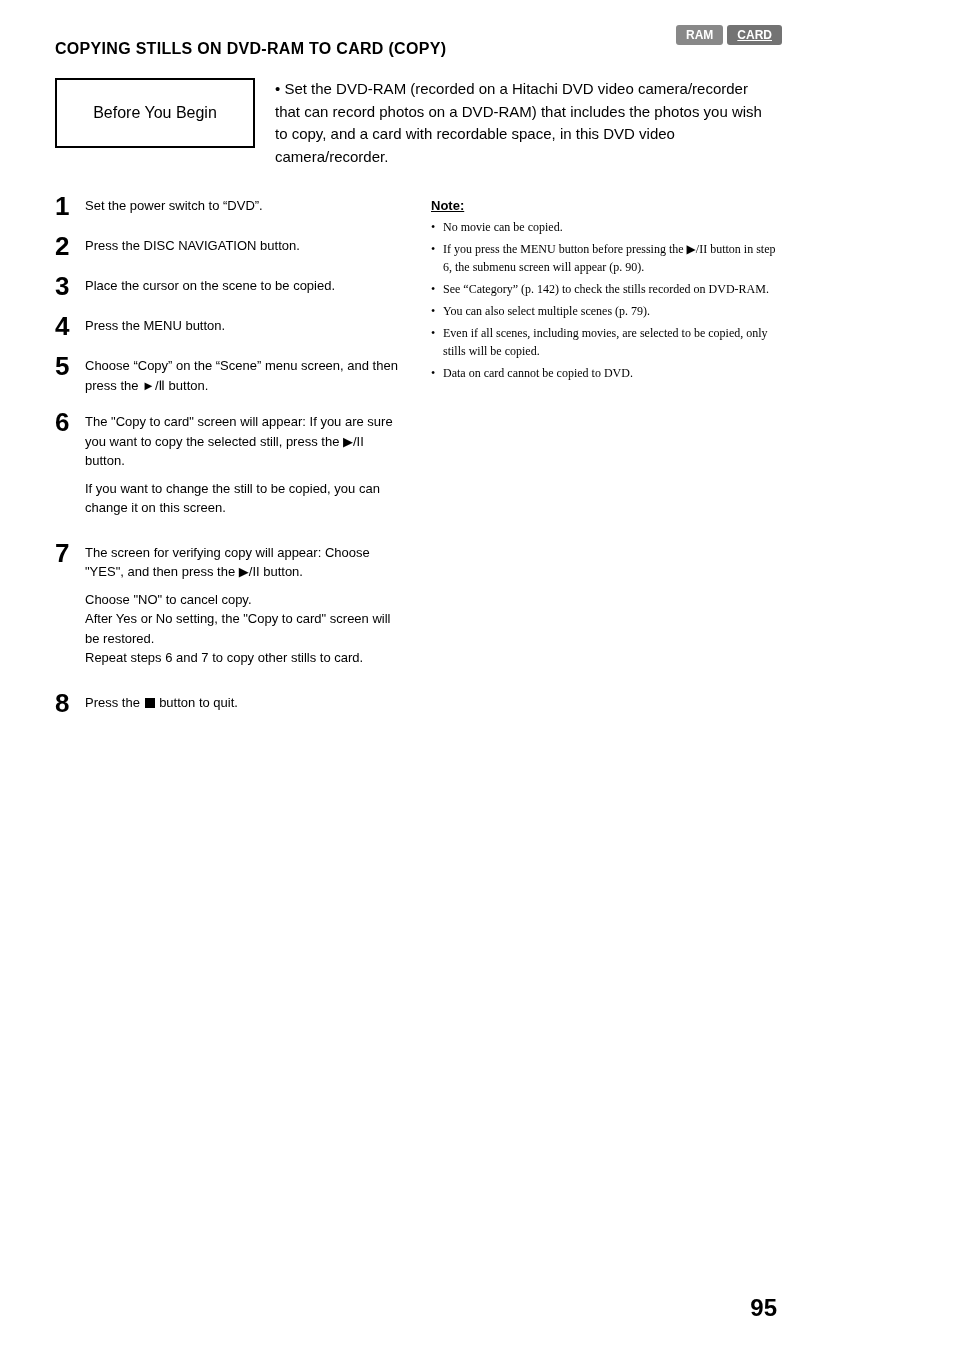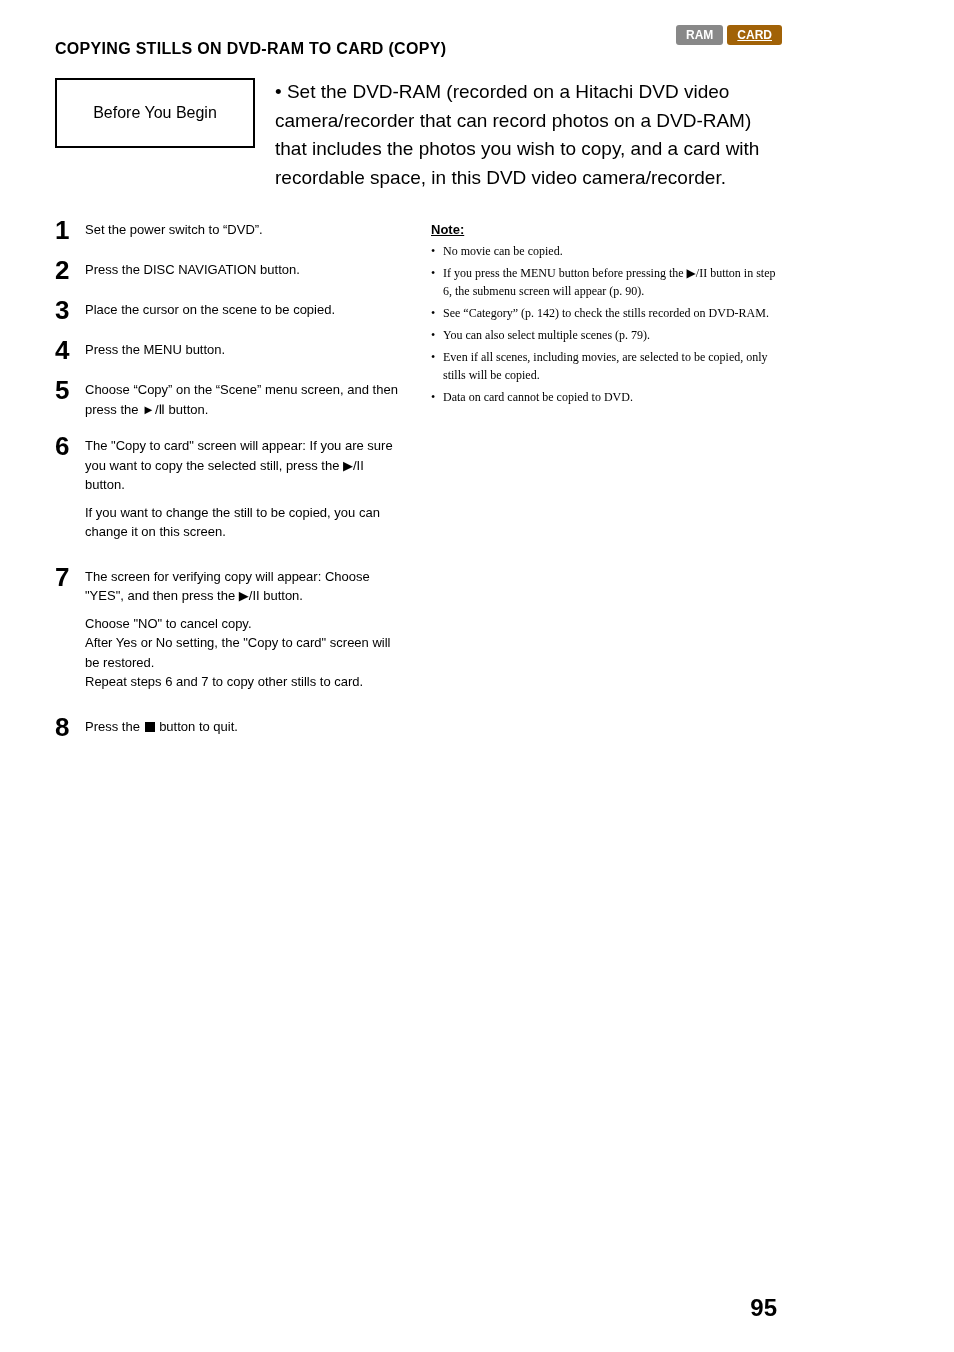--- a/index.html
+++ b/index.html
@@ -40,21 +40,21 @@
       font-weight: bold;
       border-radius: 3px;
     }
 
     .badge-ram {
       background: #888888;
       color: #ffffff;
     }
 
     .badge-card {
-      background: #a16207;
+      background: #737373;
       color: #ffffff;
       text-decoration: underline;
     }
 
     
     .page-title {
       font-size: 16px;
       font-weight: bold;
       margin-top: 10px;
       margin-bottom: 20px;
@@ -77,21 +77,21 @@
       font-size: 16px;
       font-weight: normal;
       white-space: nowrap;
       display: flex;
       align-items: center;
       justify-content: center;
       min-height: 70px;
     }
 
     .before-begin-text {
-      font-size: 19px;
+      font-size: 15px;
       line-height: 1.5;
     }
 
     
     .steps-notes-container {
       display: flex;
       gap: 30px;
       align-items: flex-start;
     }
 

